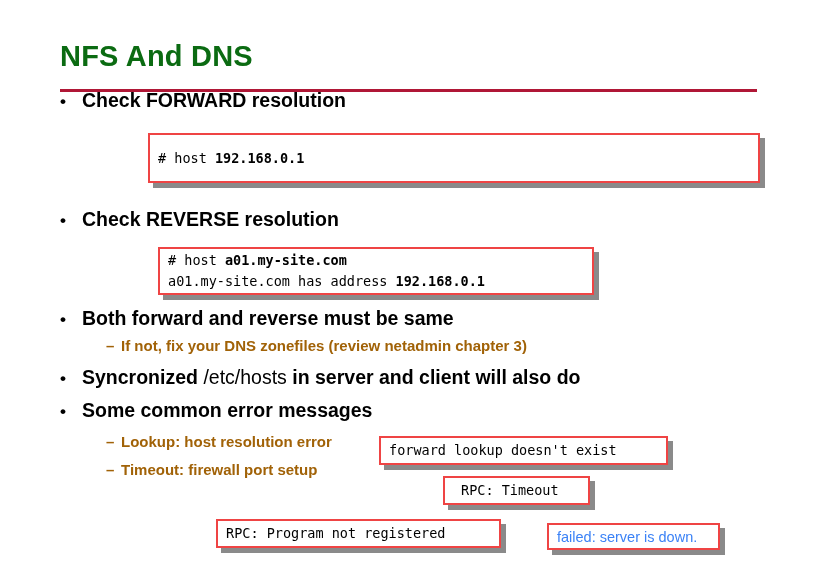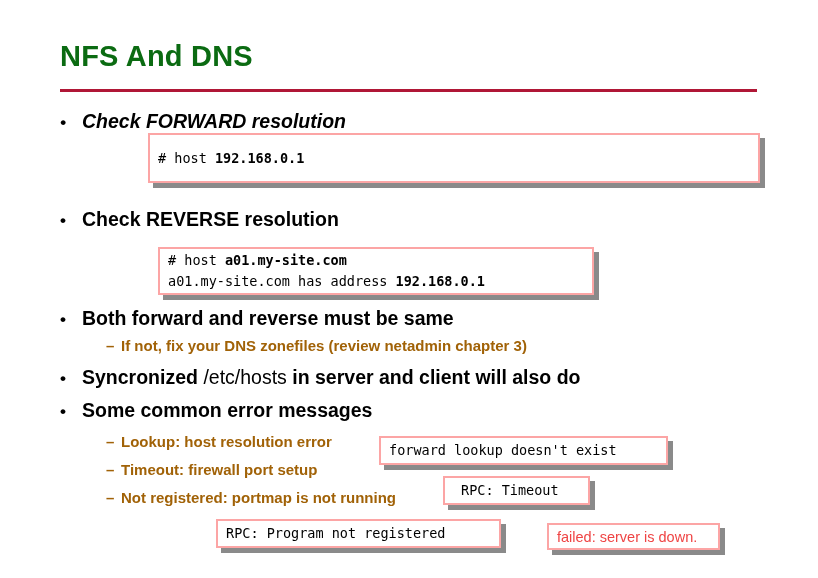--- a/index.html
+++ b/index.html
@@ -68,53 +68,53 @@
   }
   .subbullet .dash {
     display: inline-block;
     width: 15px;
   }
 
   
   .shadowbox {
     position: absolute;
     background: #ffffff;
-    border: 2px solid #fca5a5;
+    border: 2px solid #ef4444;
     box-shadow: 5px 5px 0 0 #8a8a8a;
     box-sizing: border-box;
     display: flex;
     flex-direction: column;
     justify-content: center;
   }
   .mono {
     font-family: "DejaVu Sans Mono", "Liberation Mono", monospace;
     font-size: 13.5px;
     color: #000000;
     white-space: nowrap;
     line-height: 1.55;
     padding: 0 8px;
   }
   .mono b { font-weight: bold; }
   .sans-line {
     font-family: "Liberation Sans", sans-serif;
     font-size: 14.5px;
-    color: #ef4444;
+    color: #3b82f6;
     white-space: nowrap;
     padding: 0 8px;
   }
 </style>
 </head>
 <body>
 
 <div id="slide">
 
   <div id="slide-title">NFS And DNS</div>
   <div id="title-rule"></div>
 
-  <div class="bullet" style="left:60px; top:103px;font-style:italic;">
+  <div class="bullet" style="left:60px; top:82px;">
     <span class="dot">•</span><span>Check FORWARD resolution</span>
   </div>
 
   <div class="shadowbox" style="left:148px; top:125px; width:612px; height:50px;">
     <div class="mono"><span># host </span><b>192.168.0.1</b></div>
   </div>
 
   <div class="bullet" style="left:60px; top:201px;">
     <span class="dot">•</span><span>Check REVERSE resolution</span>
   </div>
@@ -139,23 +139,20 @@
   <div class="bullet" style="left:60px; top:392px;">
     <span class="dot">•</span><span>Some common error messages</span>
   </div>
 
   <div class="subbullet" style="left:106px; top:426px;">
     <span class="dash">–</span><span>Lookup: host resolution error</span>
   </div>
   <div class="subbullet" style="left:106px; top:454px;">
     <span class="dash">–</span><span>Timeout: firewall port setup</span>
   </div>
-  <div class="subbullet" style="left:106px; top:482px;">
-    <span class="dash">–</span><span>Not registered: portmap is not running</span>
-  </div>
 
   <div class="shadowbox" style="left:379px; top:428px; width:289px; height:29px;">
     <div class="mono">forward lookup doesn't exist</div>
   </div>
 
   <div class="shadowbox" style="left:443px; top:468px; width:147px; height:29px;padding-left:8px;">
     <div class="mono">RPC: Timeout</div>
   </div>
 
   <div class="shadowbox" style="left:216px; top:511px; width:285px; height:29px;">

